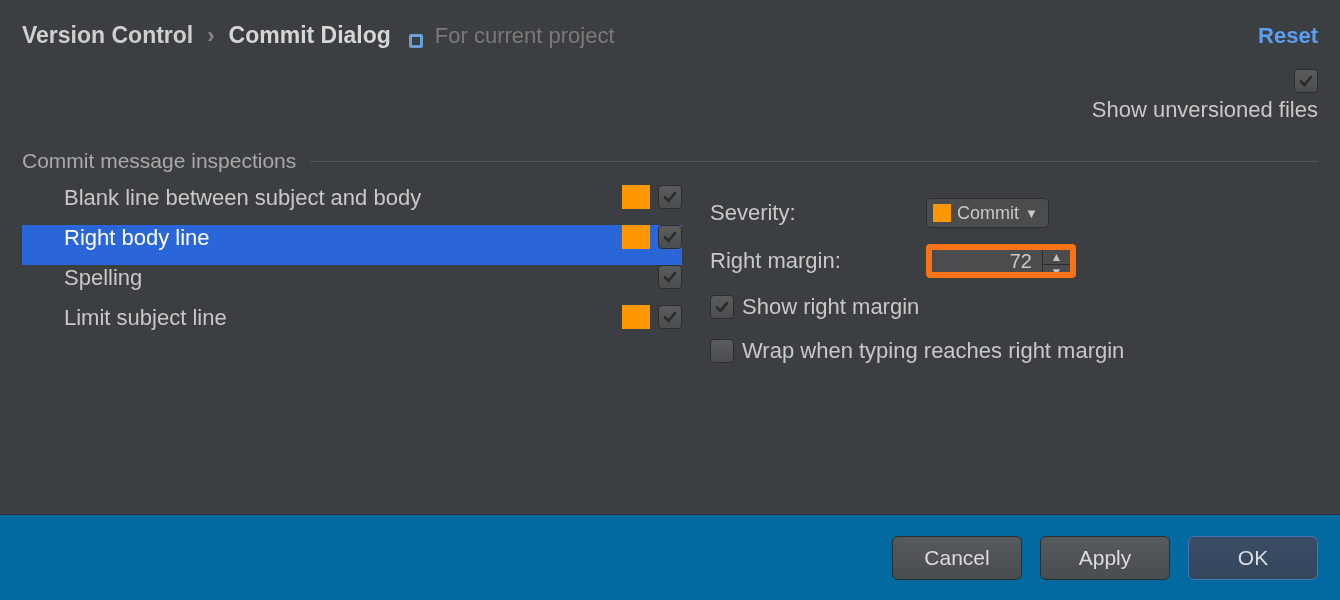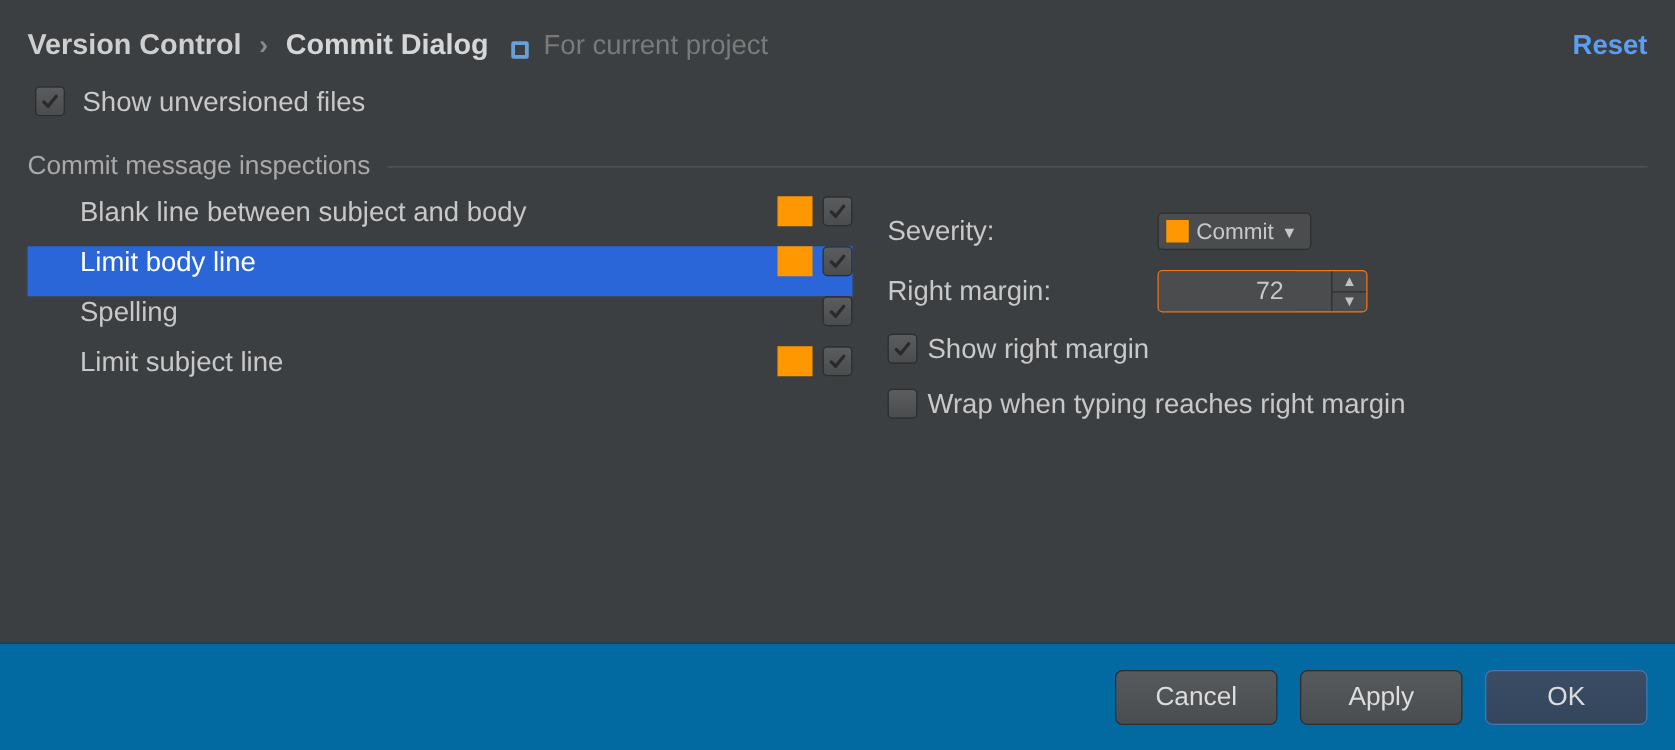--- a/index.html
+++ b/index.html
@@ -62,23 +62,24 @@
       display: inline-flex;
       align-items: center;
       justify-content: center;
       cursor: pointer;
       flex: 0 0 auto;
     }
     .cb svg { display: none; }
     .cb.checked svg { display: block; }
     .row-top {
       display: flex;
-      align-items: flex-start;
-      gap: 14px;
+      align-items: flex-end;
+      gap: 4px;
       padding: 8px 22px 12px 28px;
+      flex-direction: column;
     }
     .row-top .lbl { color: #c8c8c8; font-size: 22px; }
     .section-title {
       display: flex;
       align-items: center;
       gap: 14px;
       padding: 14px 22px 10px 22px;
       color: #a9a9a9;
       font-size: 21px;
     }
@@ -144,25 +145,24 @@
     }
     .severity .sw {
       width: 18px;
       height: 18px;
       background: #ff9800;
     }
     .stepper {
       display: inline-flex;
       align-items: stretch;
       height: 34px;
-      border: 1px solid #f97316;
+      border: 6px solid #f97316;
       border-radius: 4px;
       overflow: hidden;
       background: #4a4c4e;
-      gap: 28px;
     }
     .stepper input {
       width: 110px;
       background: #4a4c4e;
       border: none;
       color: #c8c8c8;
       text-align: right;
       padding-right: 10px;
       font-size: 20px;
       outline: none;
@@ -257,21 +257,21 @@
     <div class="li">
       <span class="name">Blank line between subject and body</span>
       <span class="swatch"></span>
       <span class="cb checked">
         <svg width="16" height="16" viewBox="0 0 16 16">
             <path d="M3 8.5 L6.5 12 L13 4" stroke="#2a2a2a" stroke-width="2.6" fill="none" stroke-linecap="round" stroke-linejoin="round"></path>
           </svg>
       </span>
     </div>
     <div class="li selected">
-      <span class="name">Limit body line</span>
+      <span class="name">Right body line</span>
       <span class="swatch"></span>
       <span class="cb checked">
         <svg width="16" height="16" viewBox="0 0 16 16">
             <path d="M3 8.5 L6.5 12 L13 4" stroke="#2a2a2a" stroke-width="2.6" fill="none" stroke-linecap="round" stroke-linejoin="round"></path>
           </svg>
       </span>
     </div>
     <div class="li">
       <span class="name">Spelling</span>
       <span class="swatch none"></span>

